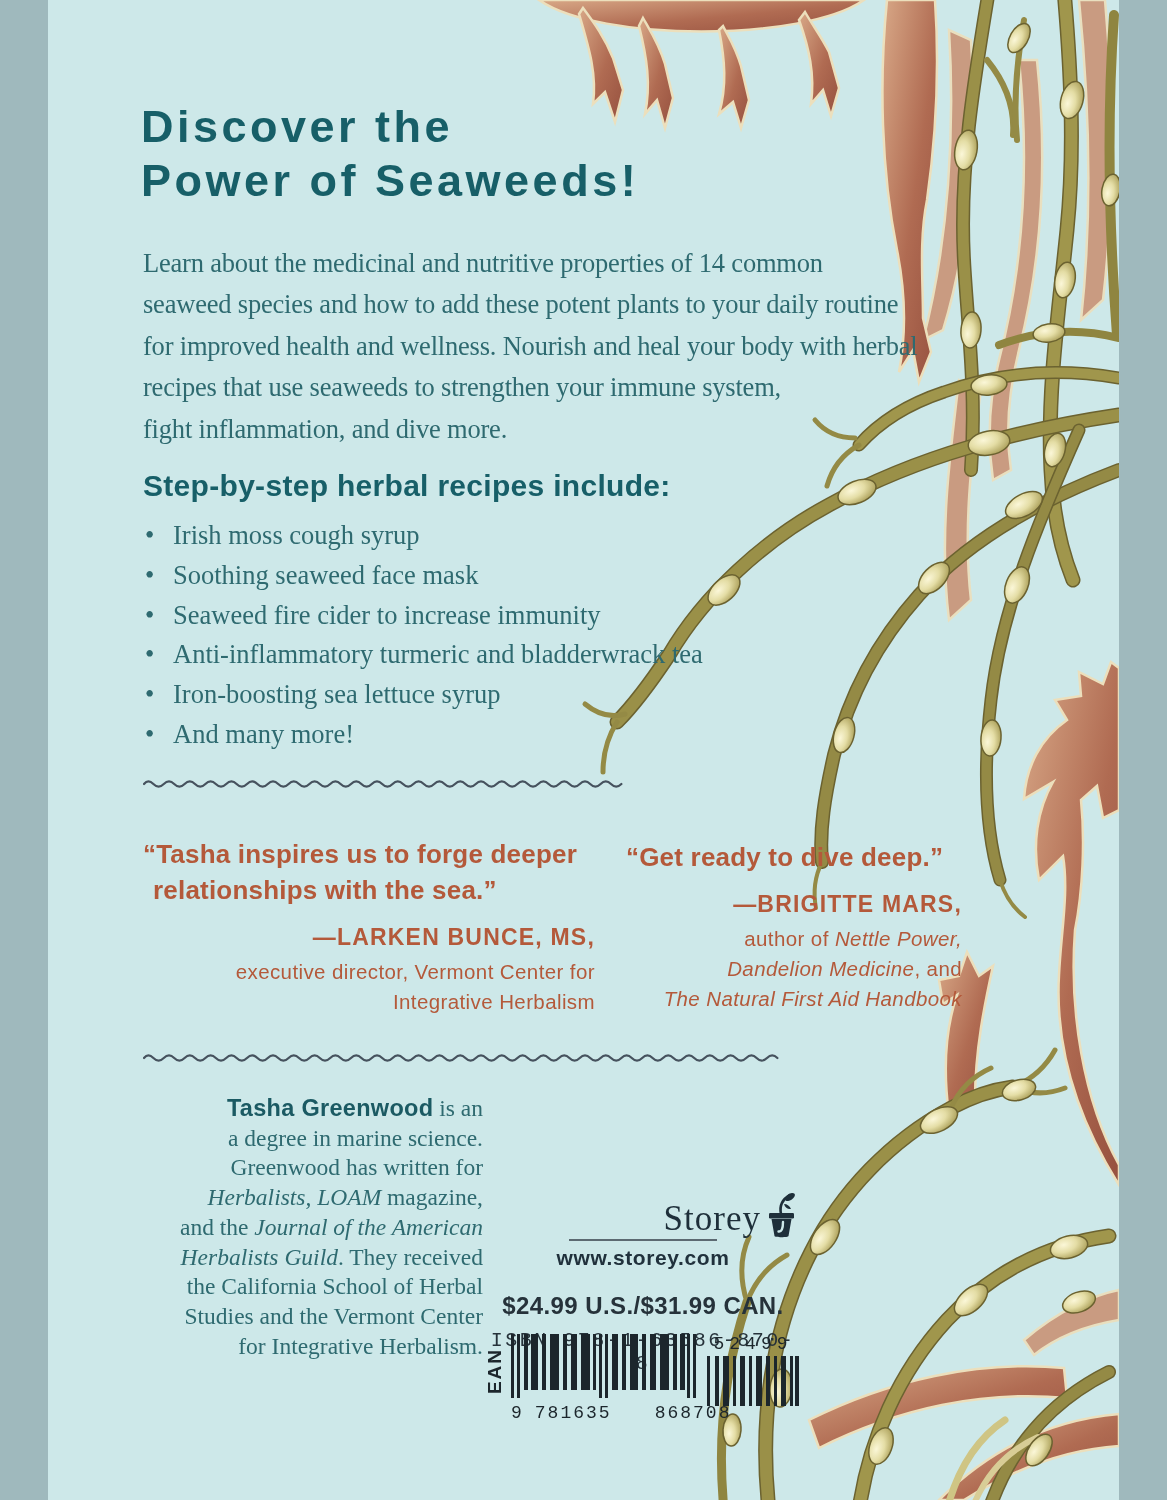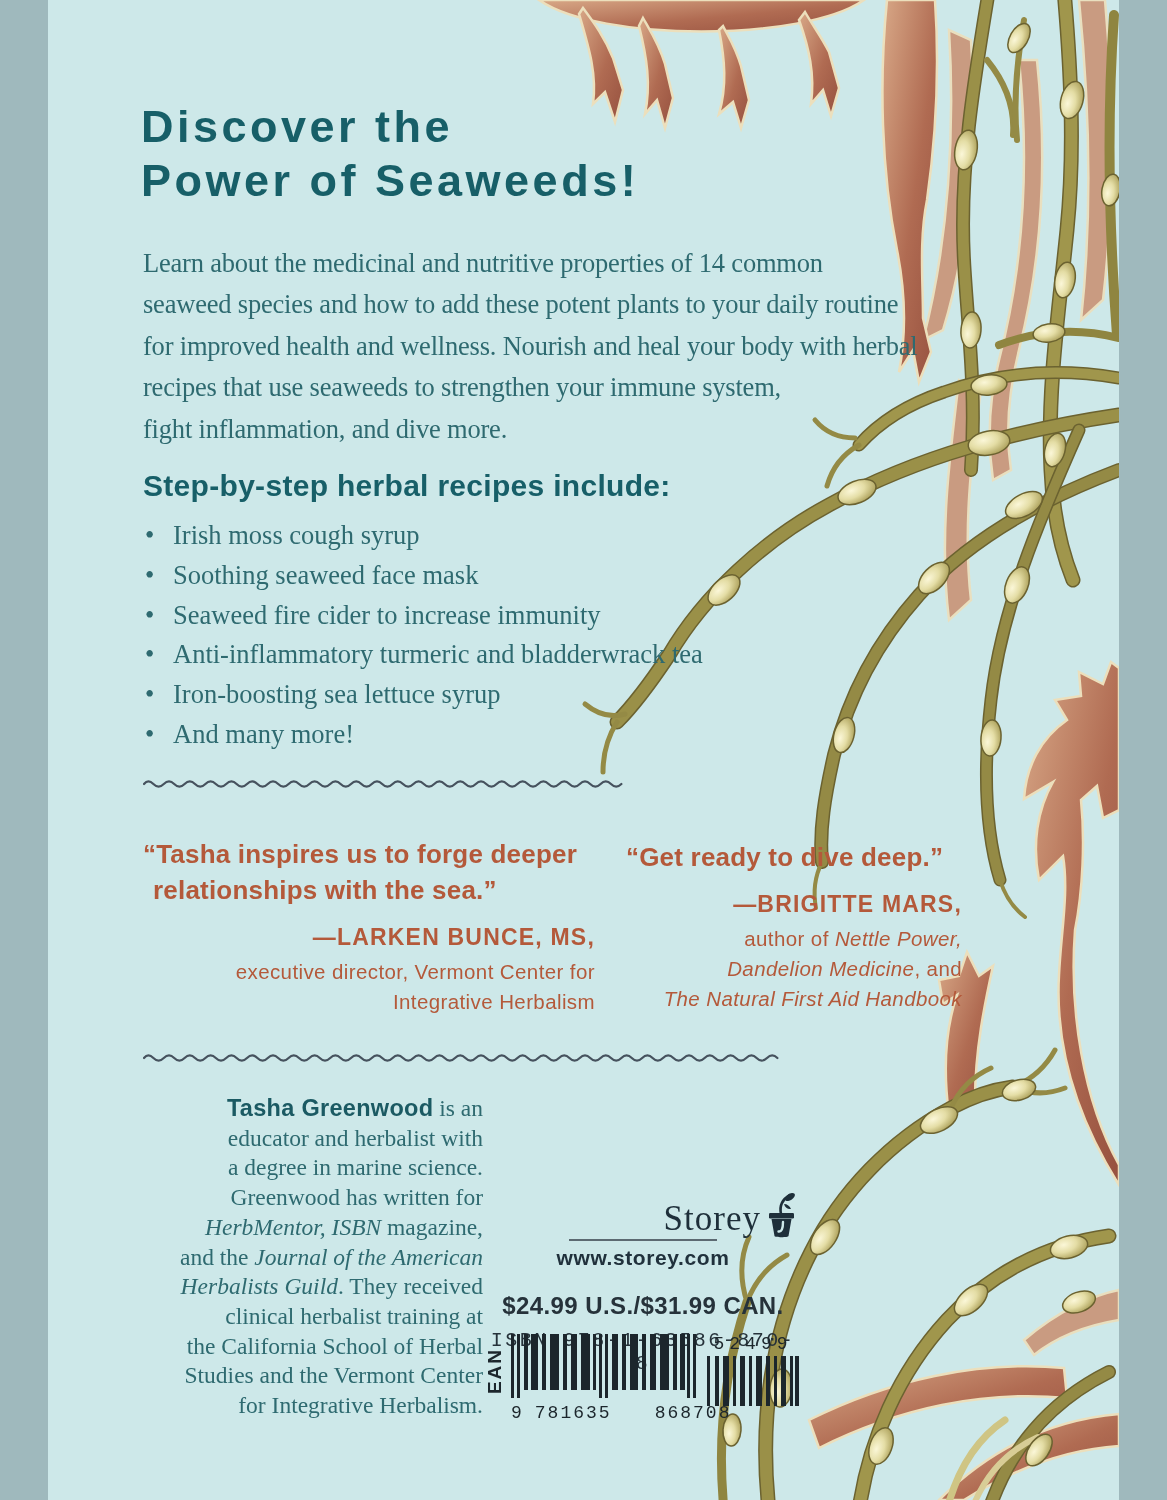--- a/index.html
+++ b/index.html
@@ -247,27 +247,25 @@
     <div class="attribution">—BRIGITTE MARS,</div>
     <div class="detail-lines">
         <div class="detail-line"><span class="seg-n">author of </span><span class="seg-i">Nettle Power,</span></div>
         <div class="detail-line"><span class="seg-i">Dandelion Medicine</span><span class="seg-n">, and</span></div>
         <div class="detail-line"><span class="seg-i">The Natural First Aid Handbook</span></div>
       </div>
   </div>
 
   <div class="abs bio">
       <div class="bio-line"><span class="seg-b">Tasha Greenwood</span><span class="seg-n"> is an</span></div>
-      <div class="bio-line"><span class="seg-n">educator and herbalist with</span></div>
       <div class="bio-line"><span class="seg-n">a degree in marine science.</span></div>
       <div class="bio-line"><span class="seg-n">Greenwood has written for</span></div>
-      <div class="bio-line"><span class="seg-i">HerbMentor, ISBN</span><span class="seg-n"> magazine,</span></div>
+      <div class="bio-line"><span class="seg-i">Herbalists, LOAM</span><span class="seg-n"> magazine,</span></div>
       <div class="bio-line"><span class="seg-n">and the </span><span class="seg-i">Journal of the American</span></div>
       <div class="bio-line"><span class="seg-i">Herbalists Guild</span><span class="seg-n">. They received</span></div>
-      <div class="bio-line"><span class="seg-n">clinical herbalist training at</span></div>
       <div class="bio-line"><span class="seg-n">the California School of Herbal</span></div>
       <div class="bio-line"><span class="seg-n">Studies and the Vermont Center</span></div>
       <div class="bio-line"><span class="seg-n">for Integrative Herbalism.</span></div>
     </div>
 
   <div class="abs publisher">
     <div class="logo-row">
       <span class="storey-word">Storey</span>
       <svg width="34" height="46" viewBox="0 0 34 46" aria-hidden="true">
         <path d="M17,22 C15,13 19,7 26,3" fill="none" stroke="#1e2f3a" stroke-width="2.6" stroke-linecap="round"></path>

